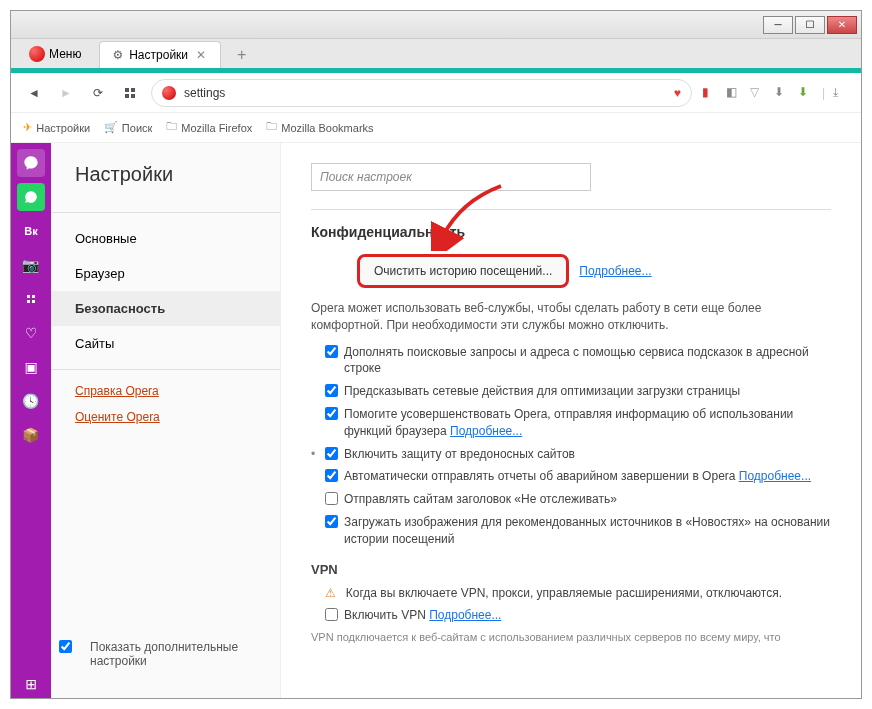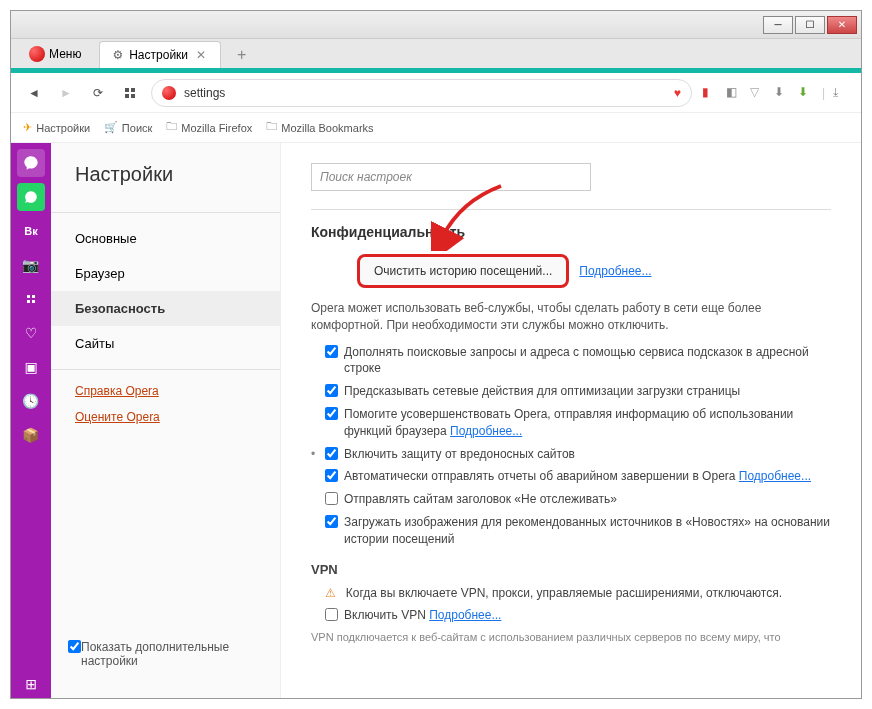--- a/index.html
+++ b/index.html
@@ -26,21 +26,21 @@
 .sidebar-icons { width: 40px; background: #a21caf; display: flex; flex-direction: column; align-items: center; padding-top: 6px; gap: 6px; color: #fff; }
 .sicon { width: 28px; height: 28px; display: flex; align-items: center; justify-content: center; cursor: pointer; border-radius: 4px; font-size: 14px; }
 .sicon.active { background: rgba(255,255,255,0.2); }
 .settings-nav { width: 230px; background: #fafafa; border-right: 1px solid #eee; padding: 20px 0; display: flex; flex-direction: column; }
 .settings-title { font-size: 20px; color: #333; padding: 0 24px 18px; }
 .navitem { padding: 10px 24px; color: #000000; cursor: pointer; font-size: 13px; }
 .navitem.active { background: #eee; font-weight: bold; color: #333; }
 .navdivider { border-top: 1px solid #e0e0e0; margin: 8px 0; }
 .navlink { color: #c2410c; text-decoration: underline; padding: 6px 24px; cursor: pointer; font-size: 12px; }
 .nav-spacer { flex: 1; }
-.advcheck { padding: 10px 17px; display: flex; align-items: flex-start; gap: 0; color: #555; font-size: 12px; }
+.advcheck { padding: 10px 8px; display: flex; align-items: flex-start; gap: 18px; color: #555; font-size: 12px; }
 .main { flex: 1; padding: 20px 30px; overflow-y: auto; color: #444; }
 .searchbox { width: 280px; height: 28px; border: 1px solid #ccc; padding: 0 8px; font-size: 12px; color: #888; display: flex; align-items: center; font-style: italic; }
 .section-divider { border-top: 1px solid #ddd; margin: 18px 0 14px; }
 .section-h { font-size: 14px; font-weight: bold; color: #333; margin-bottom: 14px; }
 .clearbtn-wrap { display: flex; align-items: center; gap: 10px; margin-bottom: 12px; position: relative; padding-left: 46px; }
 .clearbtn { border: 3px solid #d22; border-radius: 8px; padding: 7px 14px; background: #f9f9f9; cursor: pointer; font-size: 12px; color: #333; }
 .link { color: #1a73e8; text-decoration: underline; cursor: pointer; }
 .desc { font-size: 12px; color: #555; line-height: 1.4; margin-bottom: 10px; }
 .checkrow { display: flex; align-items: flex-start; gap: 6px; margin-bottom: 6px; font-size: 12px; line-height: 1.4; padding-left: 14px; position: relative; }
 .checkrow input[type=checkbox] { margin-top: 1px; }

